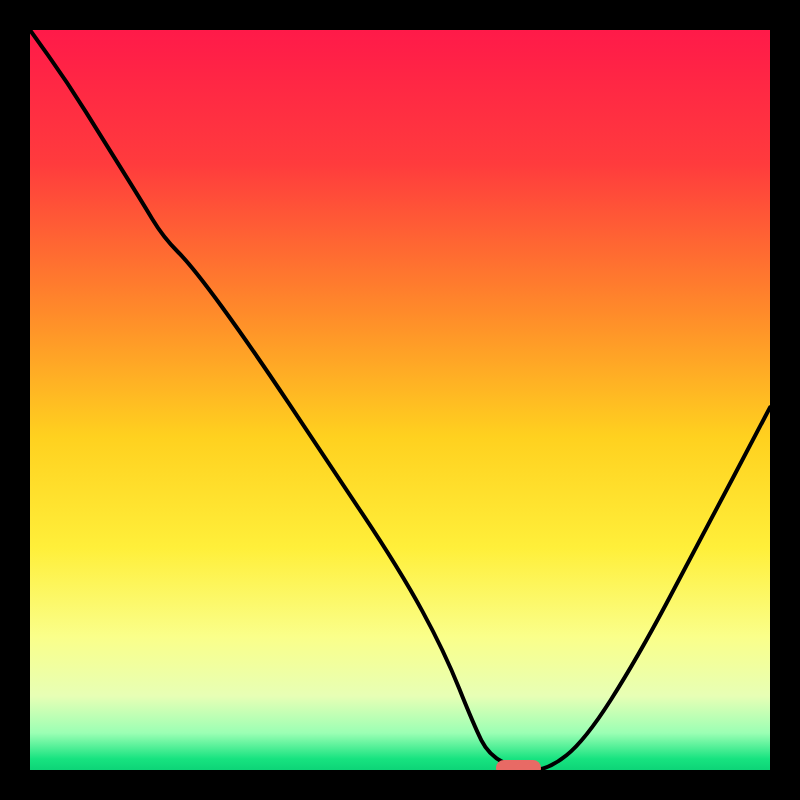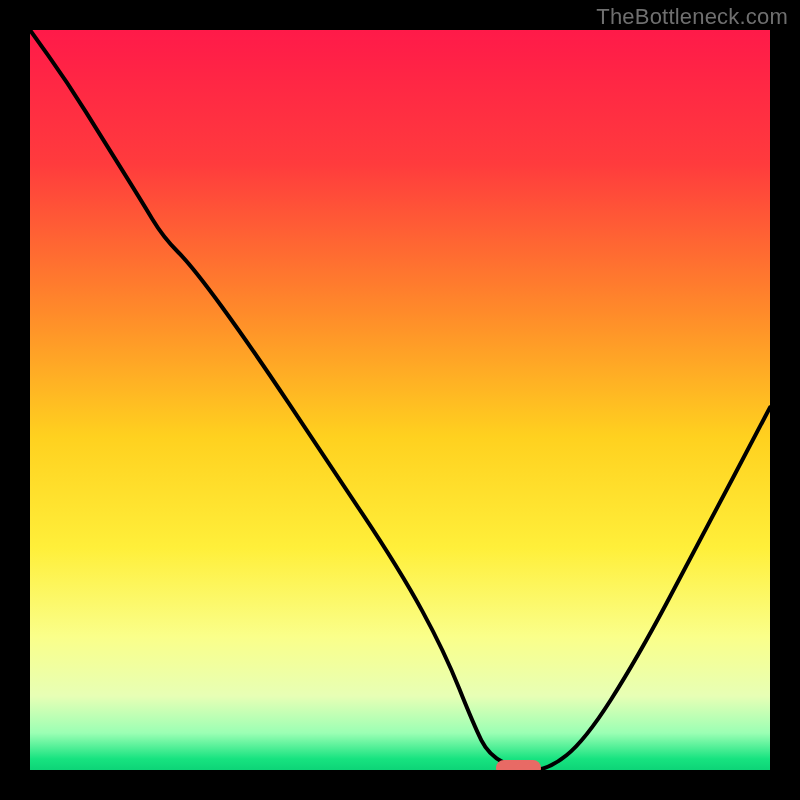--- a/index.html
+++ b/index.html
@@ -63,21 +63,20 @@
     position: absolute;
     background: #e86a65;
     border-radius: 9px;
     z-index: 3;
   }
 </style>
 </head>
 <body>
 
 <div class="frame">
-  <div class="watermark">TheBottleneck.com</div>
 
   <div class="plot-outer">
     <div class="plot-inner">
 
       <svg class="gradient-bg" viewBox="0 0 740 740" preserveAspectRatio="none">
         <defs>
           <linearGradient id="bgGrad" x1="0" y1="0" x2="0" y2="1">
 
           <stop offset="0%" stop-color="#ff1a49"></stop>
               <stop offset="18%" stop-color="#ff3b3d"></stop>

